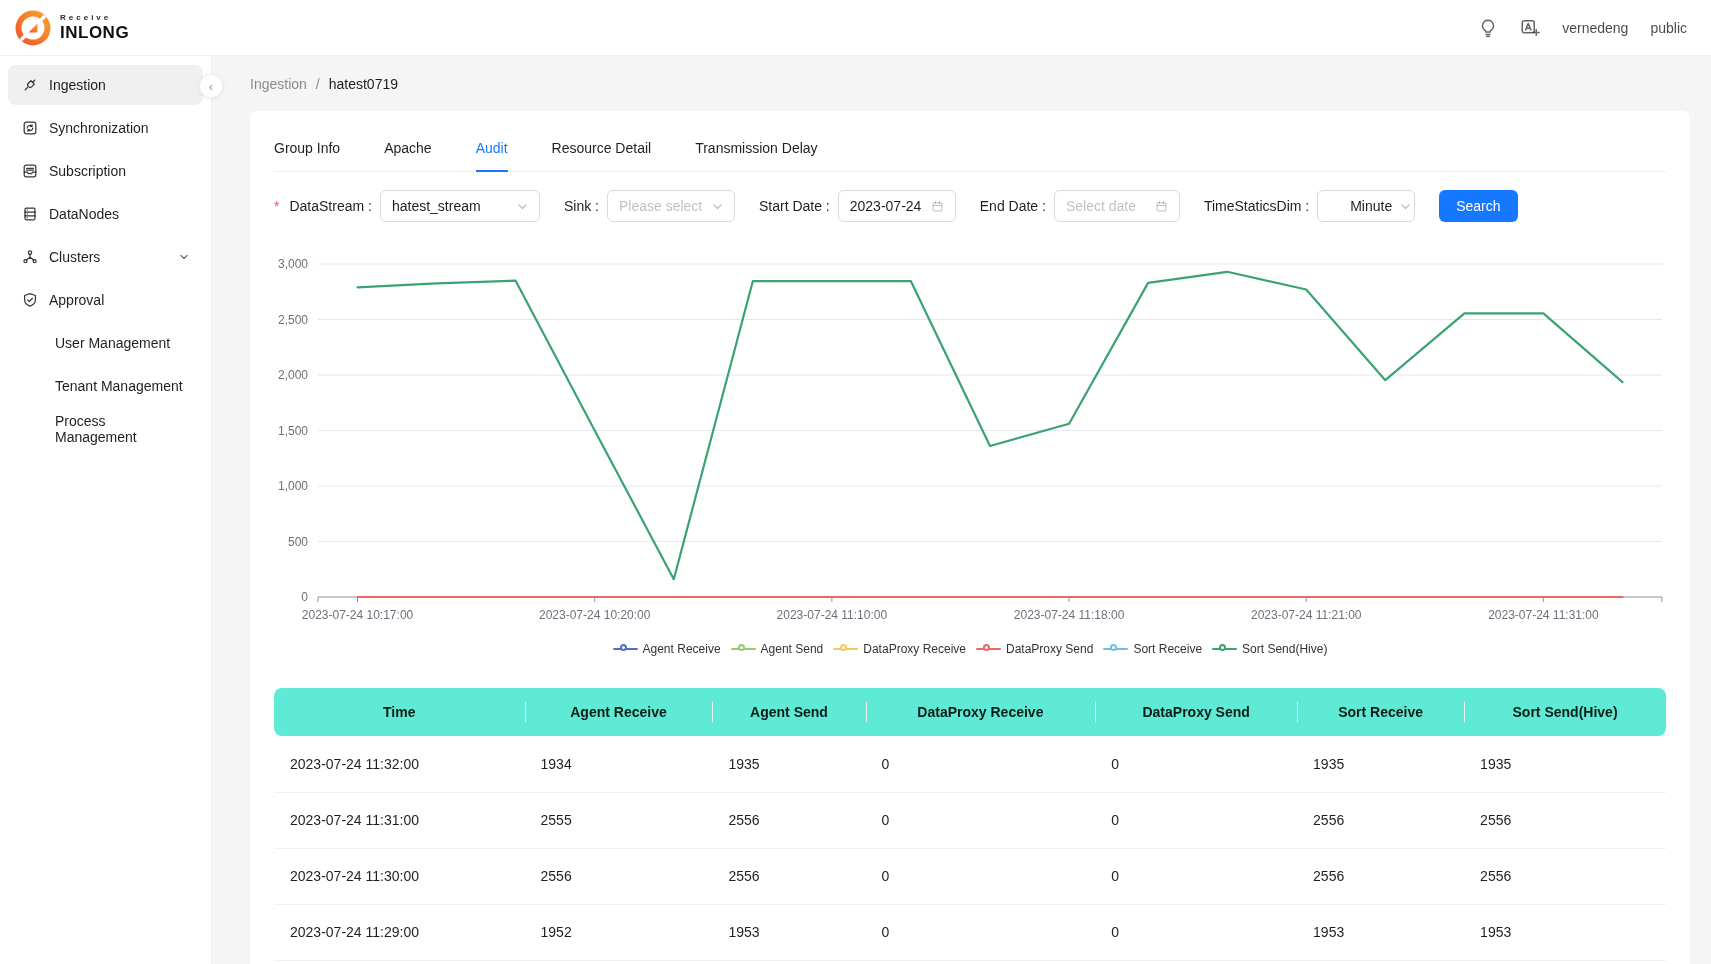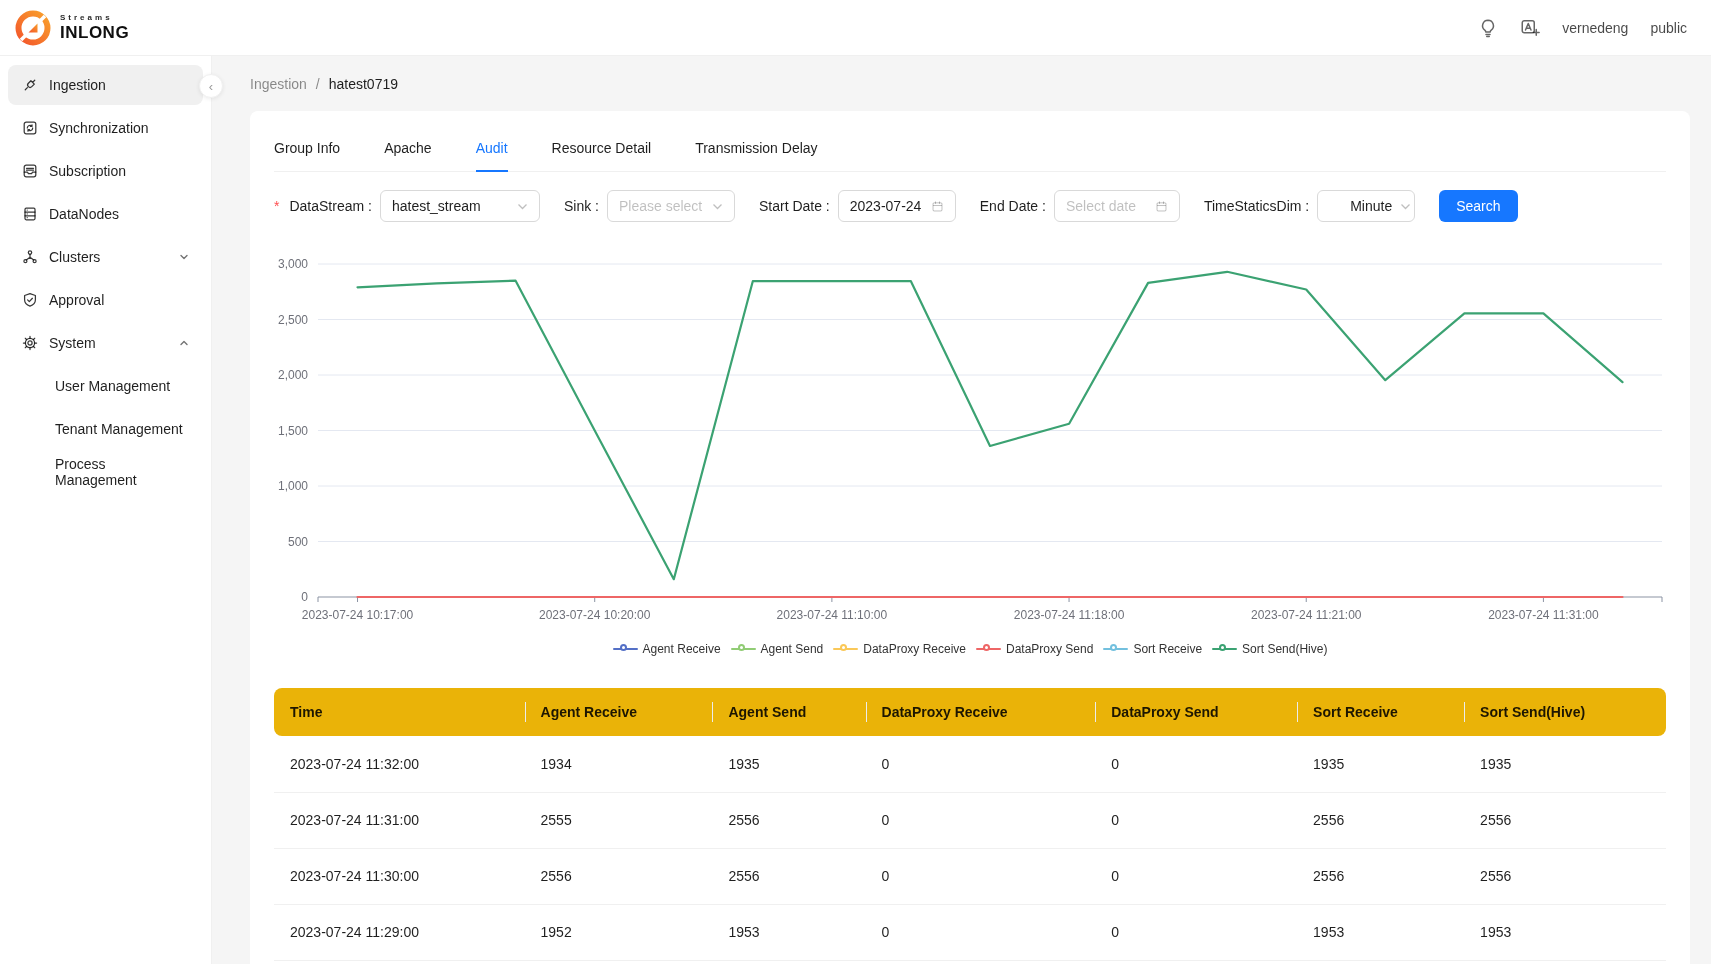--- a/index.html
+++ b/index.html
@@ -63,21 +63,21 @@
   .chart-wrap svg text { font-family:"Liberation Sans", sans-serif; }
   .legend-row { display:flex; justify-content:center; align-items:center; gap:10px; margin-top:8px; height:22px; }
   .lg-item { display:flex; align-items:center; gap:5px; font-size:12px; color:#333; cursor:pointer; }
   .lg-marker { position:relative; width:25px; height:12px; }
   .lg-marker .ln { position:absolute; left:0; right:0; top:5px; height:2px; border-radius:1px; }
   .lg-marker .ci { position:absolute; left:7px; top:1px; width:7px; height:7px; border-radius:50%;
     background:#fff; border:2px solid; }
 
   
   .data-table { width:100%; border-collapse:collapse; margin-top:28px; table-layout:fixed; }
-  .data-table th { background:#eab308; font-size:14px; font-weight:700; text-align:left;
+  .data-table th { background:#5eead4; font-size:14px; font-weight:700; text-align:center;
     height:48px; padding:0 16px; position:relative; }
   .data-table th:first-child { border-top-left-radius:8px; border-bottom-left-radius:8px; }
   .data-table th:last-child { border-top-right-radius:8px; border-bottom-right-radius:8px; }
   .data-table th + th::before { content:""; position:absolute; left:0; top:14px; bottom:14px;
     width:1px; background:#ececec; }
   .data-table td { height:56px; padding:0 16px; font-size:14px; border-bottom:1px solid #f0f0f0; }
   .c0{width:18%;} .c1{width:13.5%;} .c2{width:11%;} .c3{width:16.5%;} .c4{width:14.5%;} .c5{width:12%;} .c6{width:14.5%;}
 </style>
 </head>
 <body>
@@ -89,21 +89,21 @@
         <linearGradient id="lg" x1="0" y1="1" x2="1" y2="0">
           <stop offset="0" stop-color="#f3552b"></stop>
             <stop offset="1" stop-color="#f9a12c"></stop>
         </linearGradient>
       </defs>
       <circle cx="19" cy="19" r="14.5" fill="none" stroke="url(#lg)" stroke-width="6"></circle>
       <line x1="7" y1="31" x2="31" y2="7" stroke="#fff" stroke-width="3.5"></line>
       <path d="M14.5 23.5 L23.5 14.5 L23.5 23.5 Z" fill="url(#lg)"></path>
     </svg>
     <div class="brand-text">
-      <div class="l1">Streams</div>
+      <div class="l1">Receive</div>
       <div class="l2">INLONG</div>
     </div>
   </div>
   <div class="topbar-right">
     <span class="tb-icon">
       <svg viewBox="0 0 16 16" fill="none" stroke="currentColor" stroke-width="1.2" stroke-linecap="round" stroke-linejoin="round">
         <path d="M8 1.8a4.4 4.4 0 0 1 2.6 7.9c-.5.4-.8.9-.8 1.4H6.2c0-.5-.3-1-.8-1.4A4.4 4.4 0 0 1 8 1.8z"></path>
         <path d="M6.4 13.2h3.2M7 14.8h2"></path>
       </svg>
     </span>
@@ -179,35 +179,20 @@
           </span>
         </div>
         <div class="menu-item">
           <span class="mi-icon">
             <svg viewBox="0 0 16 16" fill="none" stroke="currentColor" stroke-width="1.25" stroke-linecap="round" stroke-linejoin="round">
               <path d="M8 1.6l5.4 1.9v4.3c0 3.1-2.1 5.3-5.4 6.3-3.3-1-5.4-3.2-5.4-6.3V3.5z"></path>
               <path d="M5.6 7.9l1.7 1.7 3.1-3.3"></path>
             </svg>
           </span>
           <span class="mi-label">Approval</span>
-        </div>
-        <div class="menu-item">
-          <span class="mi-icon">
-            <svg viewBox="0 0 16 16" fill="none" stroke="currentColor" stroke-width="1.25" stroke-linecap="round" stroke-linejoin="round">
-              <circle cx="8" cy="8" r="2.1"></circle>
-              <circle cx="8" cy="8" r="4.6"></circle>
-              <path d="M8 1.4v2M8 12.6v2M1.4 8h2M12.6 8h2M3.3 3.3l1.4 1.4M11.3 11.3l1.4 1.4M12.7 3.3l-1.4 1.4M4.7 11.3l-1.4 1.4"></path>
-            </svg>
-          </span>
-          <span class="mi-label">System</span>
-          <span class="mi-chev up">
-            <svg width="10" height="10" viewBox="0 0 10 10" fill="none" stroke="currentColor" stroke-width="1.4" stroke-linecap="round" stroke-linejoin="round">
-              <path d="M2 3.5l3 3 3-3"></path>
-            </svg>
-          </span>
         </div>
         <div class="menu-item child">
           <span class="mi-label">User Management</span>
         </div>
         <div class="menu-item child">
           <span class="mi-label">Tenant Management</span>
         </div>
         <div class="menu-item child">
           <span class="mi-label">Process Management</span>
         </div>

